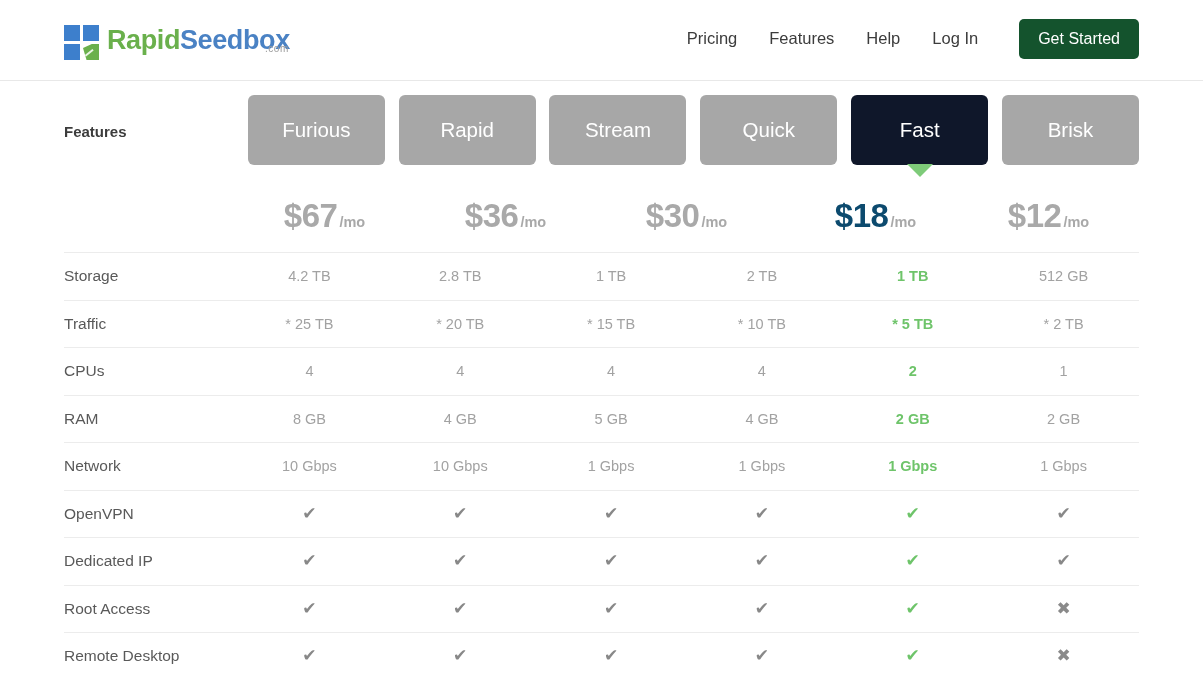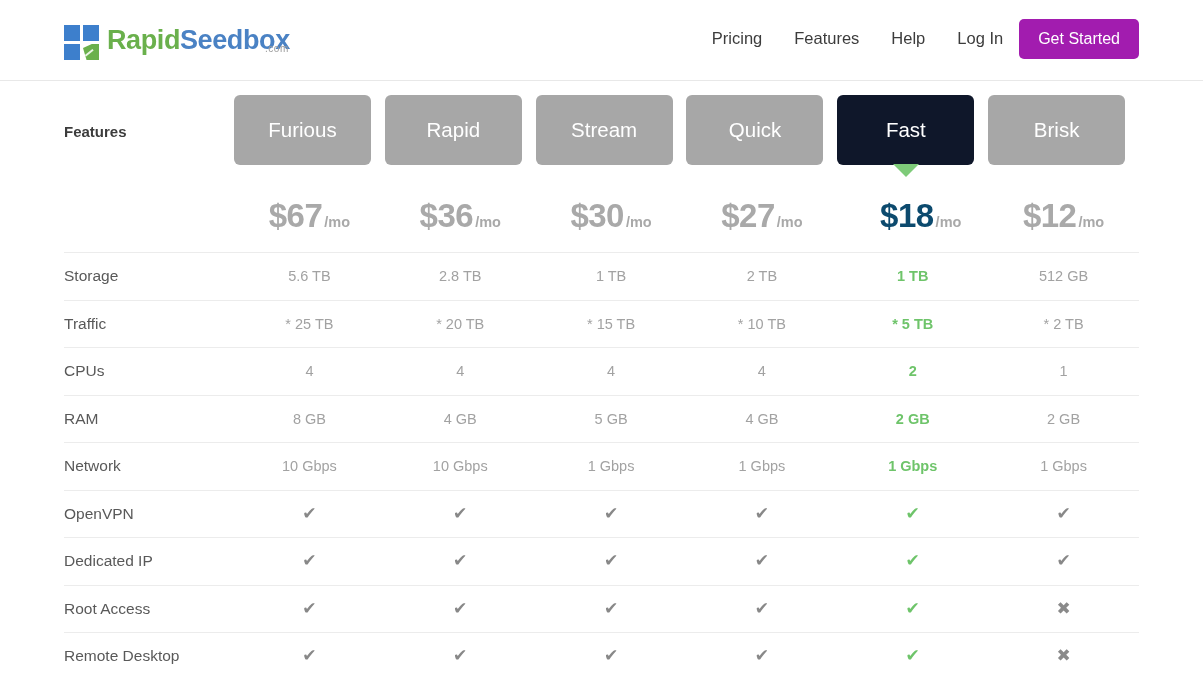--- a/index.html
+++ b/index.html
@@ -104,21 +104,22 @@
   }
   .nav-link {
     font-size: 16.5px;
     color: #3c3c3c;
     text-decoration: none;
     padding: 0 16px;
     white-space: nowrap;
     cursor: pointer;
   }
   .nav-cta {
-    background: #a21caf;
+    margin-left: 25px;
+    background: #14532d;
     color: #ffffff;
     font-size: 16px;
     border: none;
     border-radius: 5px;
     padding: 11px 19px;
     cursor: pointer;
     font-family: "Liberation Sans", sans-serif;
     white-space: nowrap;
   }
 
@@ -150,21 +151,21 @@
   }
   .features-title {
     font-size: 15px;
     font-weight: bold;
     color: #3c3c3c;
     padding-top: 28px;
   }
   .tab-wrap {
     position: relative;
     display: flex;
-    justify-content: flex-start;
+    justify-content: flex-end;
   }
   .tab {
     width: 137px;
     height: 70px;
     background: #a7a7a7;
     border-radius: 6px;
     color: #ffffff;
     font-size: 20.5px;
     display: flex;
     align-items: center;
@@ -279,29 +280,28 @@
     <div class="plan-cell tab-wrap">
         <button class="tab">Brisk</button>
       </div>
   </div>
 
   <div class="grid-row price-row">
     <div class="label-cell"></div>
     <div class="plan-cell"><span class="price">$67</span><span class="price-per">/mo</span></div>
     <div class="plan-cell"><span class="price">$36</span><span class="price-per">/mo</span></div>
     <div class="plan-cell"><span class="price">$30</span><span class="price-per">/mo</span></div>
-    <div class="plan-cell"><span class="price">$27</span><span class="price-per">/mo</span></div>
     <div class="plan-cell"><span class="price highlight">$18</span><span class="price-per">/mo</span></div>
     <div class="plan-cell"><span class="price">$12</span><span class="price-per">/mo</span></div>
   </div>
 
   <div id="feature-rows">
       <div class="grid-row data-row">
         <div class="label-cell row-label">Storage</div>
-        <div class="plan-cell"><span class="cell-val">5.6 TB</span></div>
+        <div class="plan-cell"><span class="cell-val">4.2 TB</span></div>
         <div class="plan-cell"><span class="cell-val">2.8 TB</span></div>
         <div class="plan-cell"><span class="cell-val">1 TB</span></div>
         <div class="plan-cell"><span class="cell-val">2 TB</span></div>
         <div class="plan-cell"><span class="cell-val highlight">1 TB</span></div>
         <div class="plan-cell"><span class="cell-val">512 GB</span></div>
       </div>
       <div class="grid-row data-row">
         <div class="label-cell row-label">Traffic</div>
         <div class="plan-cell"><span class="cell-val">* 25 TB</span></div>
         <div class="plan-cell"><span class="cell-val">* 20 TB</span></div>

